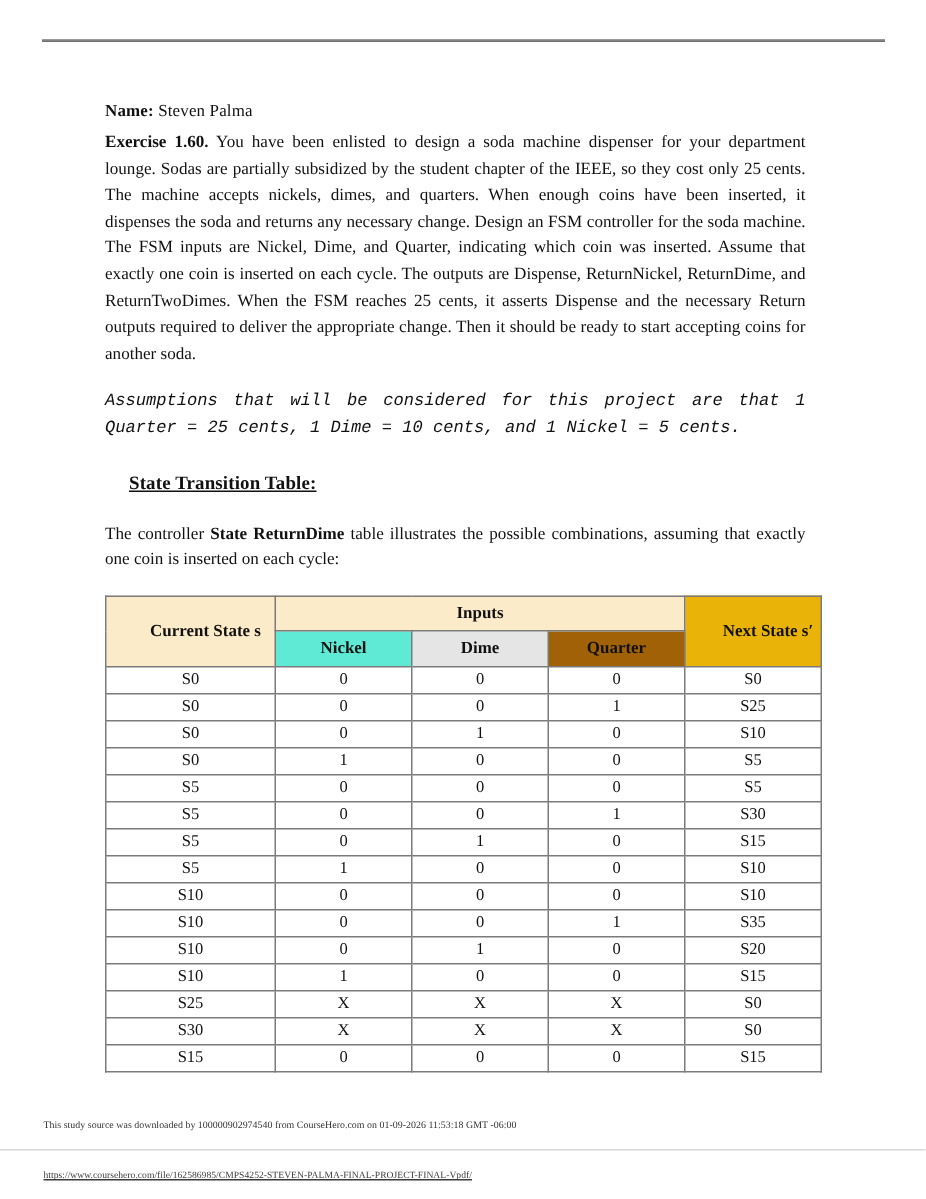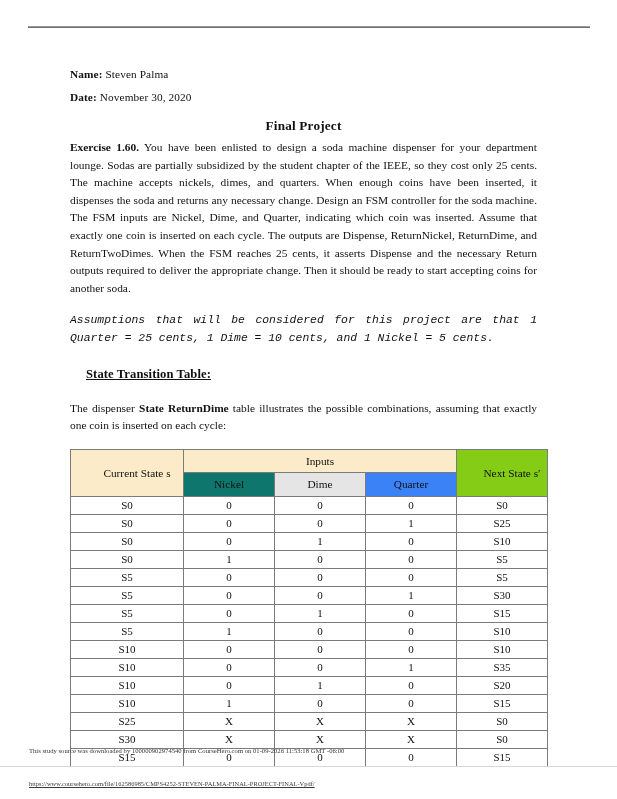--- a/index.html
+++ b/index.html
@@ -104,21 +104,21 @@
   table.stt th,
   table.stt td {
     border: 1px solid #7b7b7b;
     text-align: center;
     vertical-align: middle;
     font-size: 11px;
     padding: 0;
   }
   table.stt thead th {
     background: #fbebc8;
-    font-weight: normal;
+    font-weight: bold;
     font-size: 11.3px;
     height: 22px;
   }
   table.stt thead th.tall {
     height: 46px;
     padding-left: 20px;
   }
   table.stt tbody td {
     height: 17px;
     background: #ffffff;
@@ -165,58 +165,53 @@
 <div class="page">
 
   <div class="top-rule"></div>
 
   <div class="content">
 
     <p class="meta-line">
       <b>Name:</b>
       <span>Steven Palma</span>
     </p>
-    <p class="meta-line">
-      <b>Date:</b>
-      <span>November 30, 2020</span>
-    </p>
-
-    <h1 class="doc-title">Final Project</h1>
+
 
     <p class="body-para">
       <b>Exercise 1.60.</b>
       <span>You have been enlisted to design a soda machine dispenser for your department lounge. Sodas are partially subsidized by the student chapter of the IEEE, so they cost only 25 cents. The machine accepts nickels, dimes, and quarters. When enough coins have been inserted, it dispenses the soda and returns any necessary change. Design an FSM controller for the soda machine. The FSM inputs are Nickel, Dime, and Quarter, indicating which coin was inserted. Assume that exactly one coin is inserted on each cycle. The outputs are Dispense, ReturnNickel, ReturnDime, and ReturnTwoDimes. When the FSM reaches 25 cents, it asserts Dispense and the necessary Return outputs required to deliver the appropriate change. Then it should be ready to start accepting coins for another soda.</span>
     </p>
 
     <p class="assumptions">Assumptions that will be considered for this project are that 1 Quarter = 25 cents, 1 Dime = 10 cents, and 1 Nickel = 5 cents.</p>
 
     <h2 class="section-heading">State Transition Table:</h2>
 
     <p class="intro-para">
-      <span>The dispenser </span><b>State ReturnDime</b><span> table illustrates the possible combinations, assuming that exactly one coin is inserted on each cycle:</span>
+      <span>The controller </span><b>State ReturnDime</b><span> table illustrates the possible combinations, assuming that exactly one coin is inserted on each cycle:</span>
     </p>
 
     <table class="stt">
       <colgroup>
         <col class="c-state">
         <col class="c-in">
         <col class="c-in">
         <col class="c-in">
         <col class="c-next">
       </colgroup>
       <thead>
         <tr>
           <th class="tall" rowspan="2" style="background: rgb(251, 235, 200);">Current State s</th>
           <th colspan="3" style="background: rgb(251, 235, 200);">Inputs</th>
-          <th class="tall" rowspan="2" style="background: #84cc16;">Next State s′</th>
+          <th class="tall" rowspan="2" style="background: #eab308;">Next State s′</th>
         </tr>
         <tr>
-          <th style="background: #0f766e;">Nickel</th>
+          <th style="background: #5eead4;">Nickel</th>
           <th style="background: #e5e5e5;">Dime</th>
-          <th style="background: #3b82f6;">Quarter</th>
+          <th style="background: #a16207;">Quarter</th>
         </tr>
       </thead>
       <tbody id="stt-body">
           <tr>
             <td>S0</td>
             <td>0</td>
             <td>0</td>
             <td>0</td>
             <td>S0</td>
           </tr>

